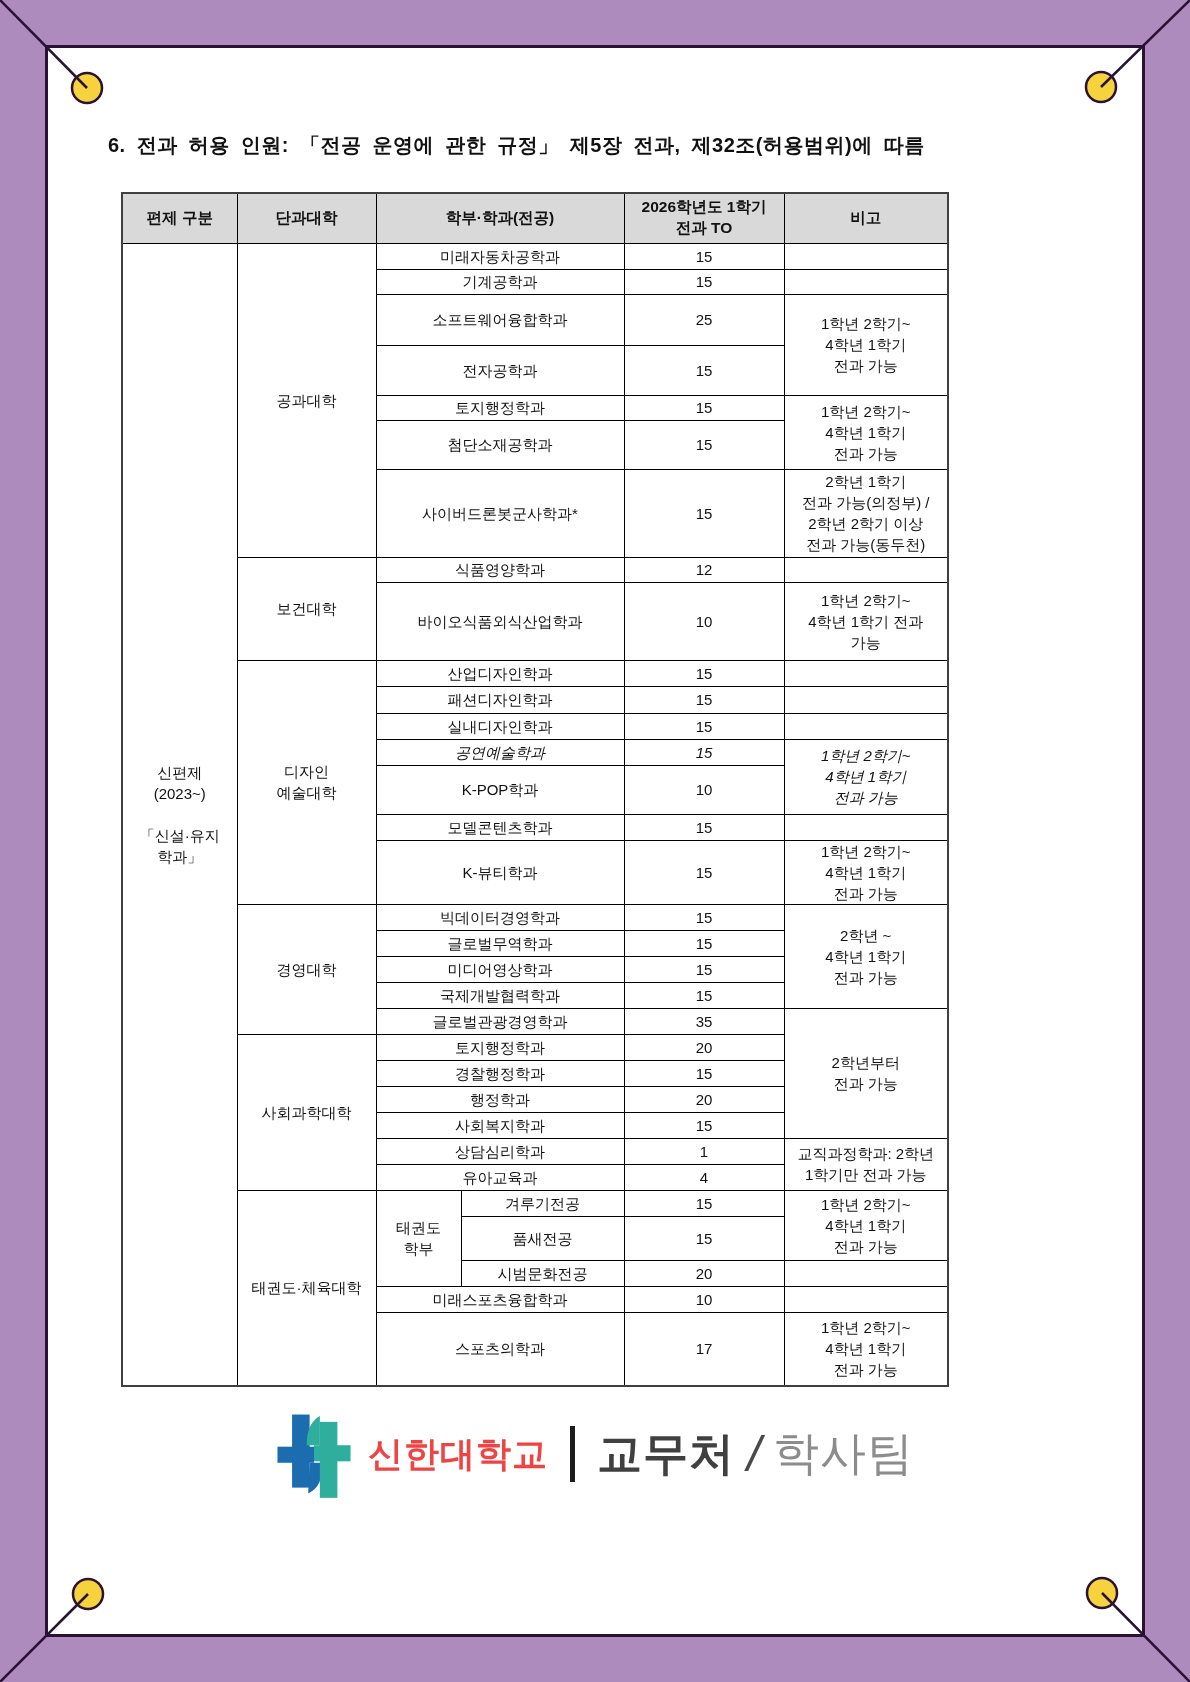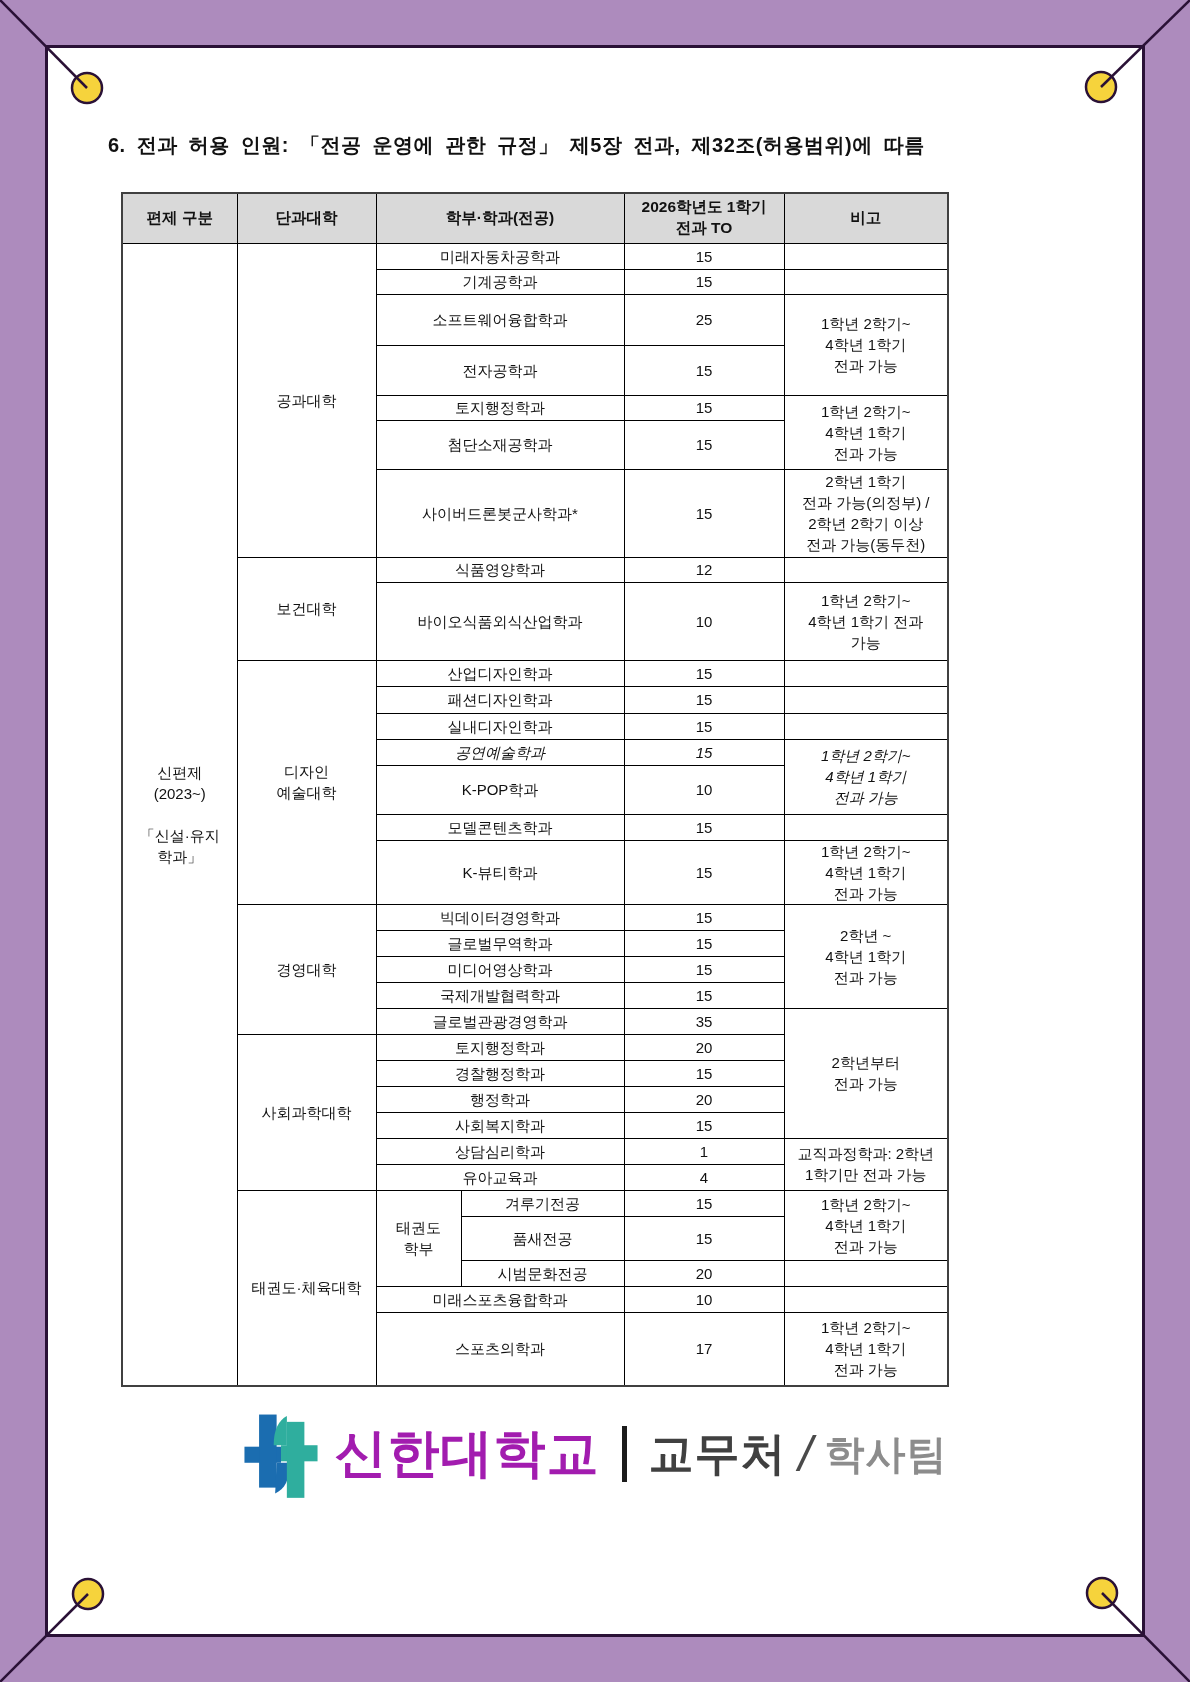--- a/index.html
+++ b/index.html
@@ -37,25 +37,25 @@
   }
   td.edition-cell{font-size:15px;line-height:1.55;margin-left:44px;}
   td.college-cell{font-size:15px;}
   td.remark-cell{font-size:14px;line-height:1.5;}
   td.gray-top{border-top:2px solid #9b9b9b;}
   .footer{
     position:absolute;left:0;top:1362px;width:100%;
     display:flex;justify-content:center;align-items:center;gap:16px;
   }
   .logo-mark{width:76px;height:88px;flex:0 0 auto;}
-  .univ-name{font-size:52px;font-weight:800;color:#a21caf;letter-spacing:1px;}
+  .univ-name{font-size:35px;font-weight:800;color:#ef4444;letter-spacing:1px;}
   .logo-divider{width:5px;height:56px;background:#1c1c1c;margin:0 6px;}
   .office-name{font-size:45px;font-weight:800;color:#404040;letter-spacing:1px;}
   .logo-slash{font-size:50px;font-weight:400;color:#4a4a4a;font-style:italic;margin:0 -4px;}
-  .team-name{font-size:40px;font-weight:700;color:#8c8c8c;letter-spacing:1px;}
+  .team-name{font-size:46px;font-weight:400;color:#8c8c8c;letter-spacing:1px;}
 </style>
 </head>
 <body>
 
 <div class="page">
   <div class="doc-title">6. 전과 허용 인원: 「전공 운영에 관한 규정」 제5장 전과, 제32조(허용범위)에 따름</div>
 
   <table class="transfer">
     <colgroup>
       <col style="width:115px">

